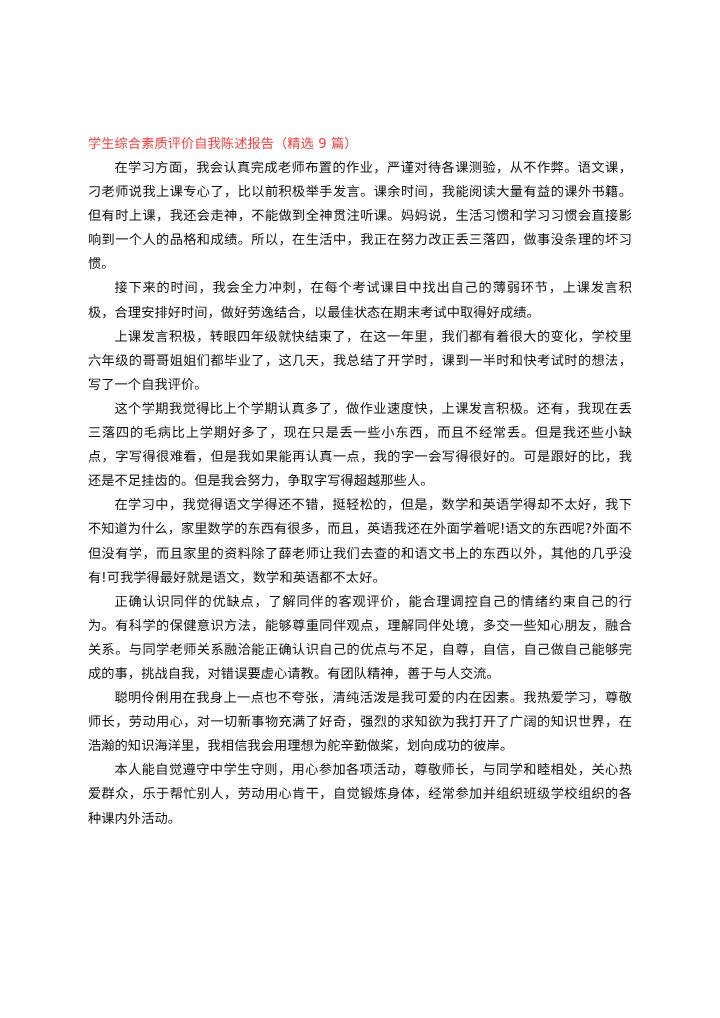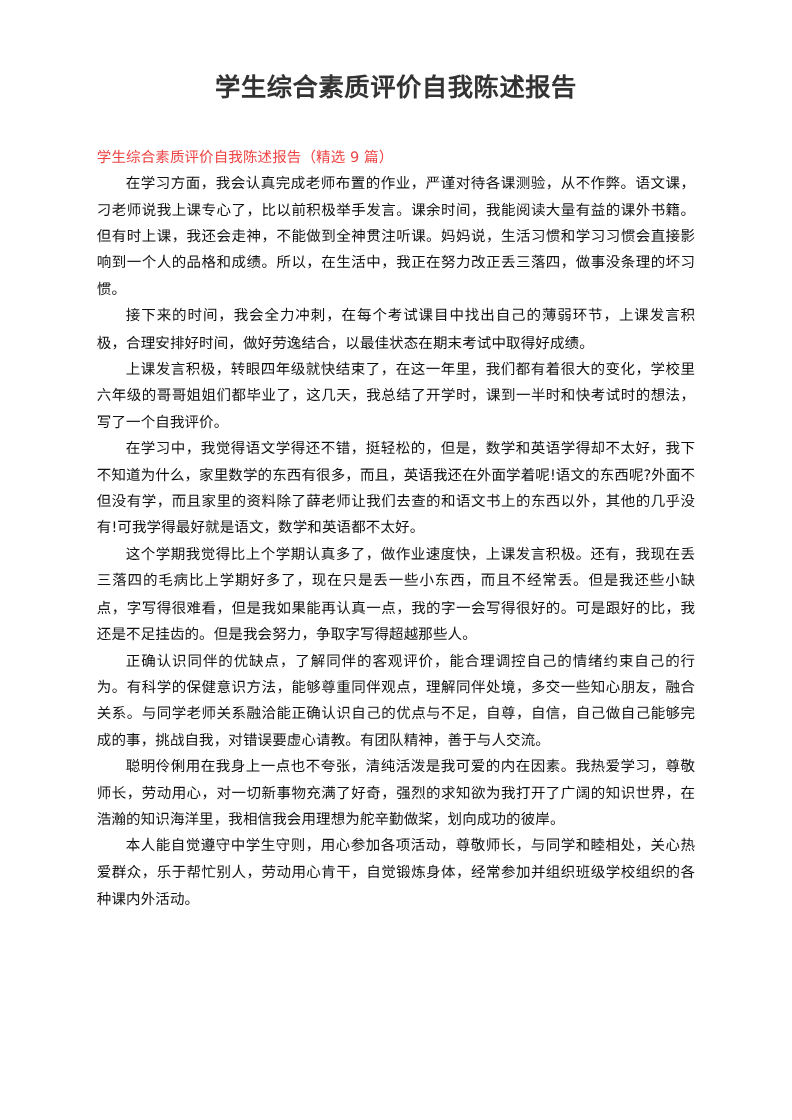--- a/index.html
+++ b/index.html
@@ -60,30 +60,29 @@
     text-justify: inter-ideograph;
     word-break: break-all;
     letter-spacing: 0.1px;
   }
 </style>
 </head>
 <body>
 
 <div class="page">
 
-  <div class="doc-title">学生综合素质评价自我陈述报告</div>
 
   <div class="body-area">
 
     <div class="subtitle">学生综合素质评价自我陈述报告（精选 9 篇）</div>
 
     <p class="para">在学习方面，我会认真完成老师布置的作业，严谨对待各课测验，从不作弊。语文课，刁老师说我上课专心了，比以前积极举手发言。课余时间，我能阅读大量有益的课外书籍。但有时上课，我还会走神，不能做到全神贯注听课。妈妈说，生活习惯和学习习惯会直接影响到一个人的品格和成绩。所以，在生活中，我正在努力改正丢三落四，做事没条理的坏习惯。</p>
     <p class="para">接下来的时间，我会全力冲刺，在每个考试课目中找出自己的薄弱环节，上课发言积极，合理安排好时间，做好劳逸结合，以最佳状态在期末考试中取得好成绩。</p>
     <p class="para">上课发言积极，转眼四年级就快结束了，在这一年里，我们都有着很大的变化，学校里六年级的哥哥姐姐们都毕业了，这几天，我总结了开学时，课到一半时和快考试时的想法，写了一个自我评价。</p>
+    <p class="para">这个学期我觉得比上个学期认真多了，做作业速度快，上课发言积极。还有，我现在丢三落四的毛病比上学期好多了，现在只是丢一些小东西，而且不经常丢。但是我还些小缺点，字写得很难看，但是我如果能再认真一点，我的字一会写得很好的。可是跟好的比，我还是不足挂齿的。但是我会努力，争取字写得超越那些人。</p>
     <p class="para">在学习中，我觉得语文学得还不错，挺轻松的，但是，数学和英语学得却不太好，我下不知道为什么，家里数学的东西有很多，而且，英语我还在外面学着呢!语文的东西呢?外面不但没有学，而且家里的资料除了薛老师让我们去查的和语文书上的东西以外，其他的几乎没有!可我学得最好就是语文，数学和英语都不太好。</p>
-    <p class="para">这个学期我觉得比上个学期认真多了，做作业速度快，上课发言积极。还有，我现在丢三落四的毛病比上学期好多了，现在只是丢一些小东西，而且不经常丢。但是我还些小缺点，字写得很难看，但是我如果能再认真一点，我的字一会写得很好的。可是跟好的比，我还是不足挂齿的。但是我会努力，争取字写得超越那些人。</p>
     <p class="para">正确认识同伴的优缺点，了解同伴的客观评价，能合理调控自己的情绪约束自己的行为。有科学的保健意识方法，能够尊重同伴观点，理解同伴处境，多交一些知心朋友，融合关系。与同学老师关系融洽能正确认识自己的优点与不足，自尊，自信，自己做自己能够完成的事，挑战自我，对错误要虚心请教。有团队精神，善于与人交流。</p>
     <p class="para">聪明伶俐用在我身上一点也不夸张，清纯活泼是我可爱的内在因素。我热爱学习，尊敬师长，劳动用心，对一切新事物充满了好奇，强烈的求知欲为我打开了广阔的知识世界，在浩瀚的知识海洋里，我相信我会用理想为舵辛勤做桨，划向成功的彼岸。</p>
     <p class="para">本人能自觉遵守中学生守则，用心参加各项活动，尊敬师长，与同学和睦相处，关心热爱群众，乐于帮忙别人，劳动用心肯干，自觉锻炼身体，经常参加并组织班级学校组织的各种课内外活动。</p>
 
   </div>
 
 </div>
 
 </body></html>

